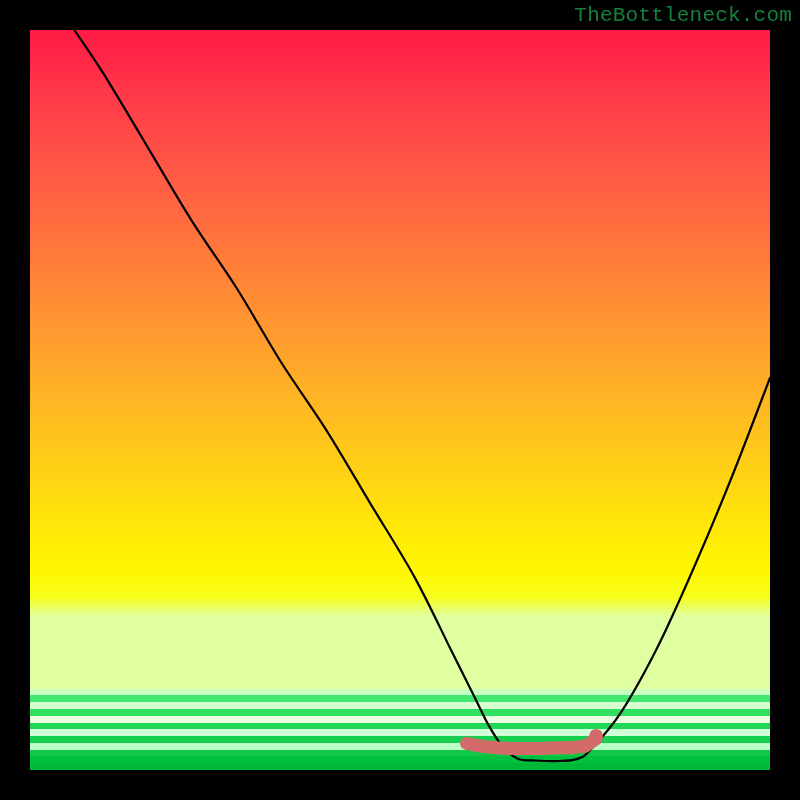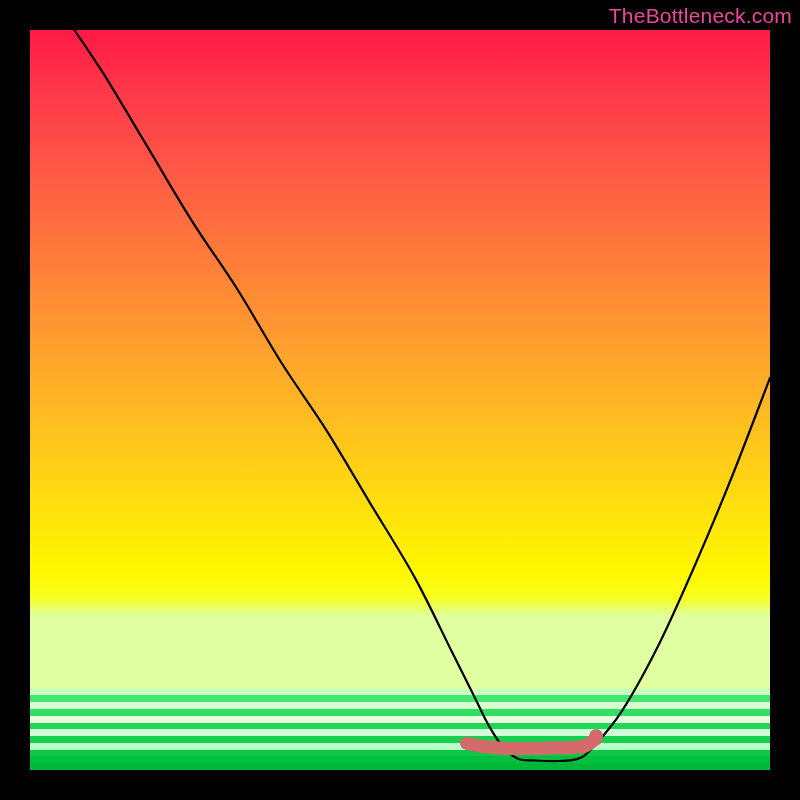--- a/index.html
+++ b/index.html
@@ -63,23 +63,23 @@
     position: absolute;
     inset: 0;
     width: 100%;
     height: 100%;
     overflow: visible;
   }
   .watermark {
     position: absolute;
     top: 4px;
     right: 8px;
-    font-family: Liberation Sans, sans-serif;
+    font-family: Liberation Mono, monospace;
     font-size: 21px;
-    color: #ec4899;
+    color: #15803d;
     font-weight: 400;
     letter-spacing: 0.2px;
   }
 </style>
 </head>
 <body>
 
 <div class="frame">
   <div class="watermark">TheBottleneck.com</div>
   <div class="plot-area">

